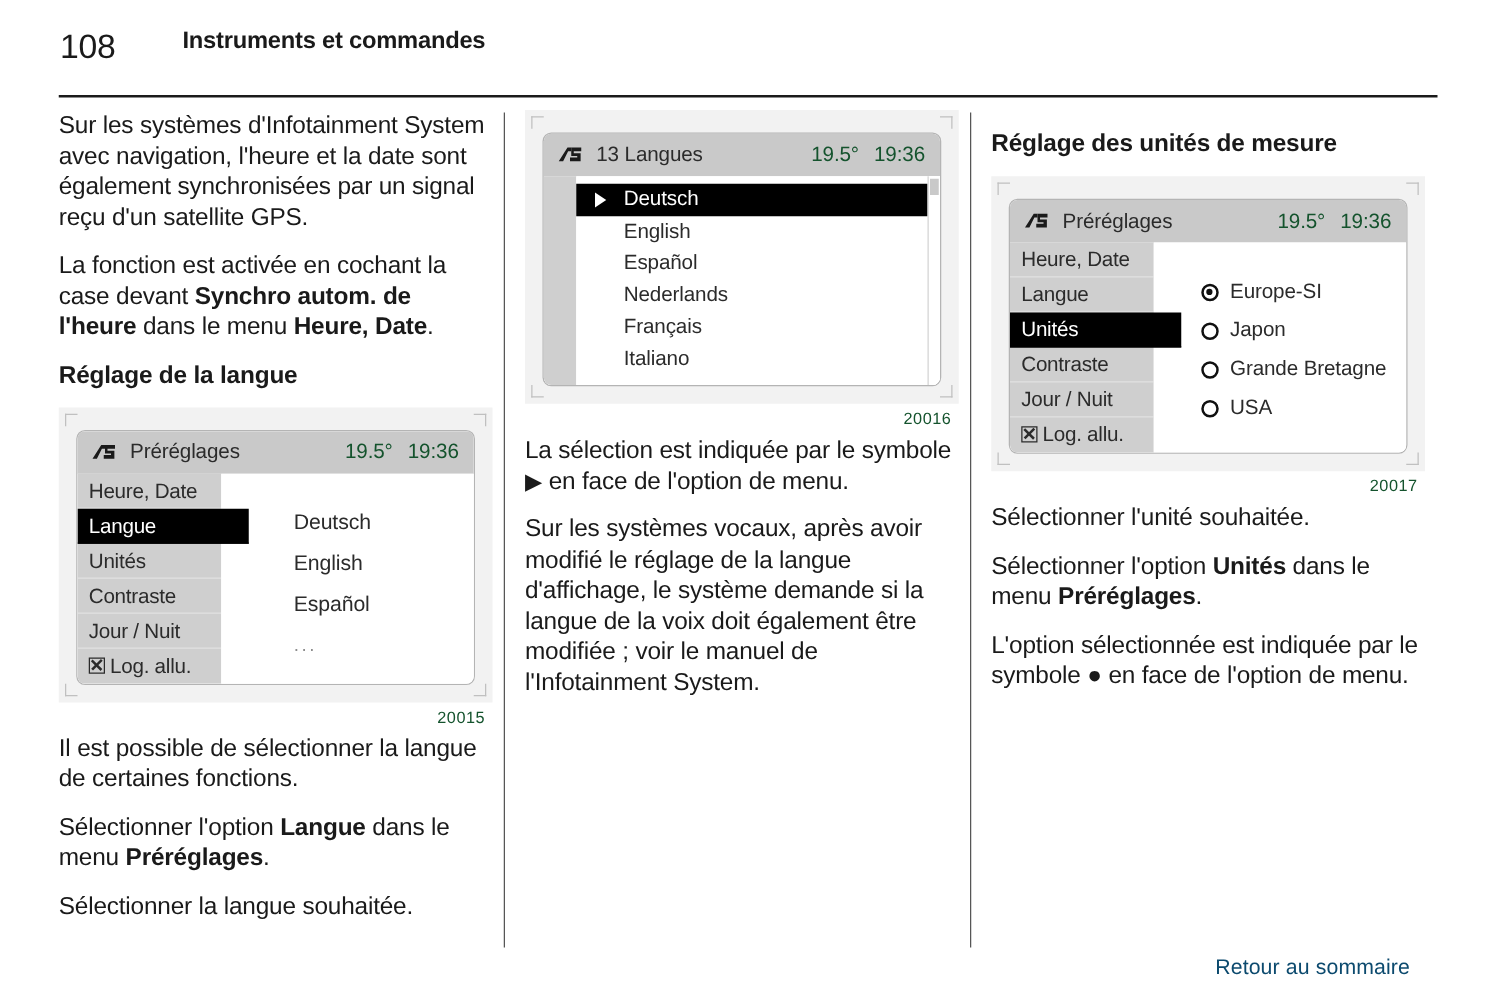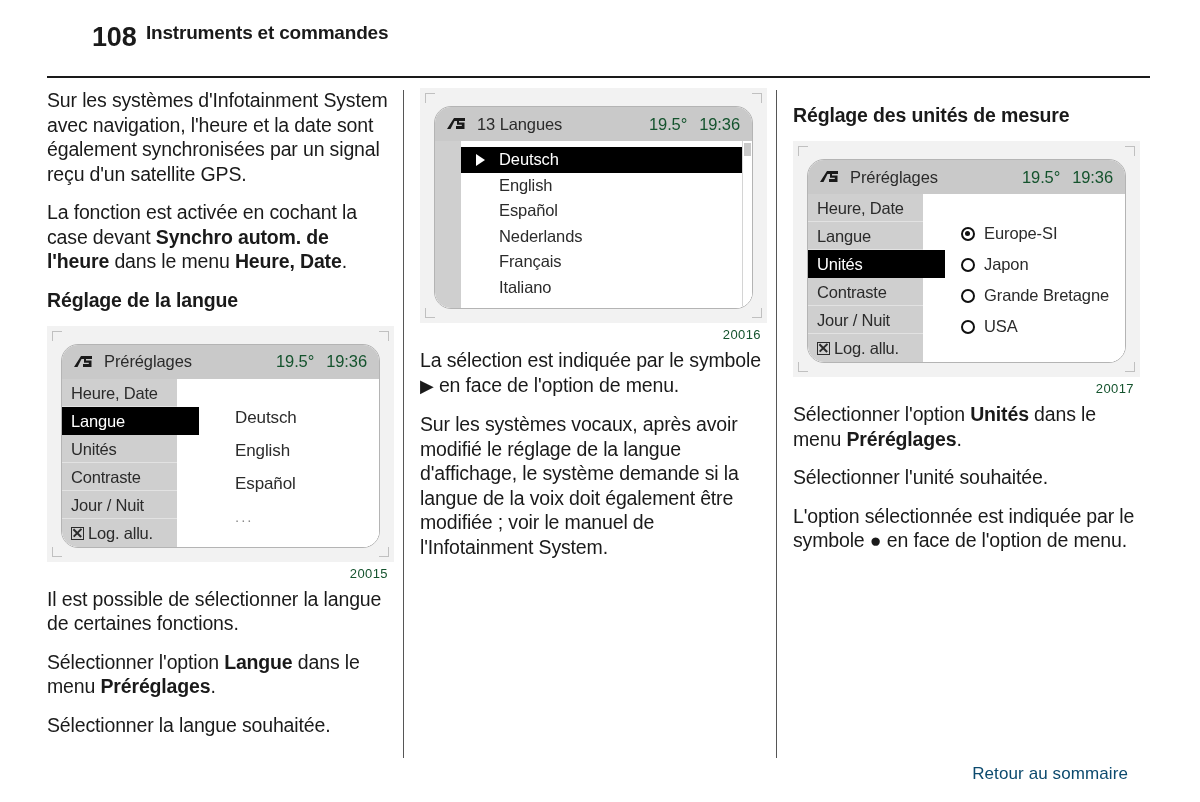--- a/index.html
+++ b/index.html
@@ -21,23 +21,22 @@
     position: absolute;
     left: 0; top: 0;
     width: 1200px;
     height: 88px;
   }
   .page-number {
     position: absolute;
     left: 48px;
     top: 22px;
     font-size: 27px;
-    font-weight: bold;
+    font-weight: normal;
     letter-spacing: -0.2px;
-    margin-left: 44px;
   }
   .page-title {
     position: absolute;
     left: 146px;
     top: 22px;
     font-size: 19px;
     font-weight: bold;
     letter-spacing: -0.2px;
   }
   .header-rule {
@@ -111,21 +110,21 @@
     letter-spacing: 0.4px;
     padding-right: 6px;
     margin-top: 4px;
   }
 
   
   .display {
     position: relative;
     background: #ffffff;
     border: 1px solid #b4b4b4;
-    border-radius: 17px;
+    border-radius: 7px;
     overflow: hidden;
     box-sizing: border-box;
   }
   .disp-titlebar {
     position: relative;
     height: 34px;
     background: #c9c9c9;
     display: flex;
     align-items: center;
     padding: 0 12px 0 10px;
@@ -500,22 +499,22 @@
                     <span>USA</span>
                   </div>
               </div>
             </div>
           </div>
         </div>
       </div>
       <div class="fig-caption">20017</div>
     </div>
 
+    <p class="body">Sélectionner l'unité souhaitée.</p>
+
     <p class="body"><span>Sélectionner l'option </span><b>Unités</b><span> dans le menu </span><b>Préréglages</b><span>.</span></p>
-
-    <p class="body">Sélectionner l'unité souhaitée.</p>
 
     <p class="body"><span>L'option sélectionnée est indiquée par le symbole </span><span>●</span><span> en face de l'option de menu.</span></p>
   </div>
 
 </div>
 
 <div class="footer-link">Retour au sommaire</div>
 
 </body></html>

